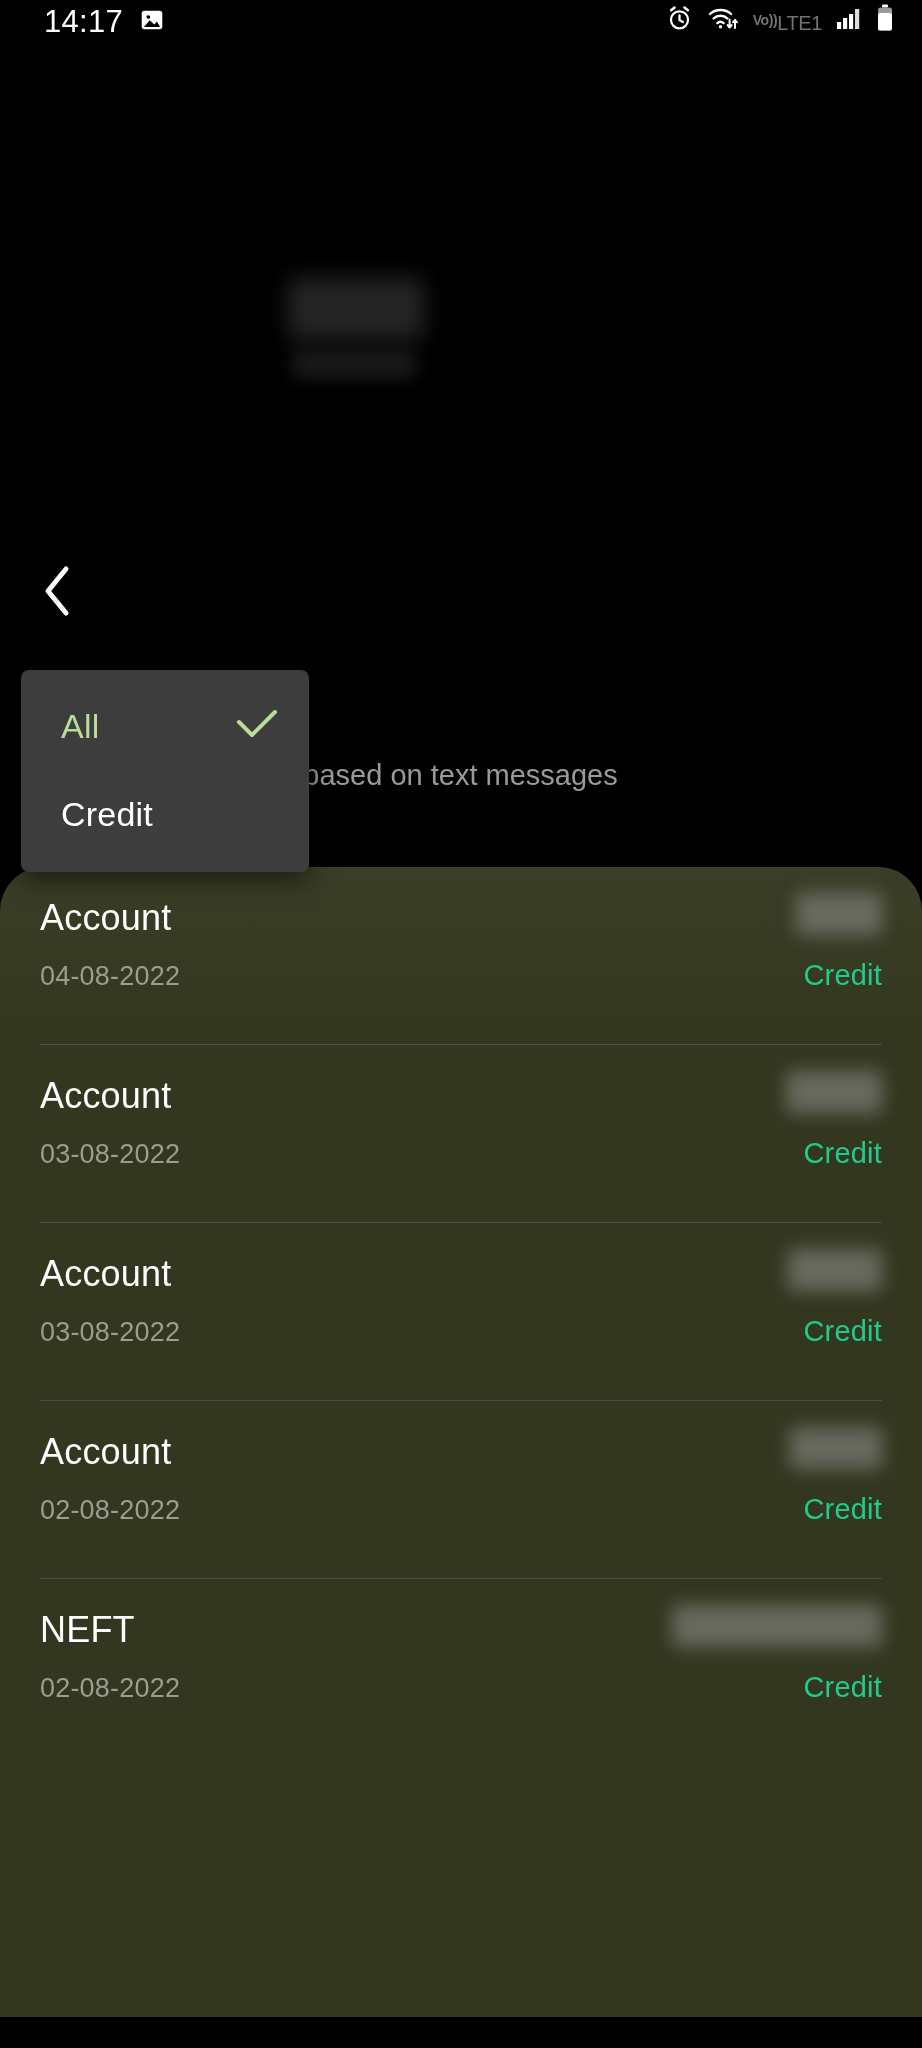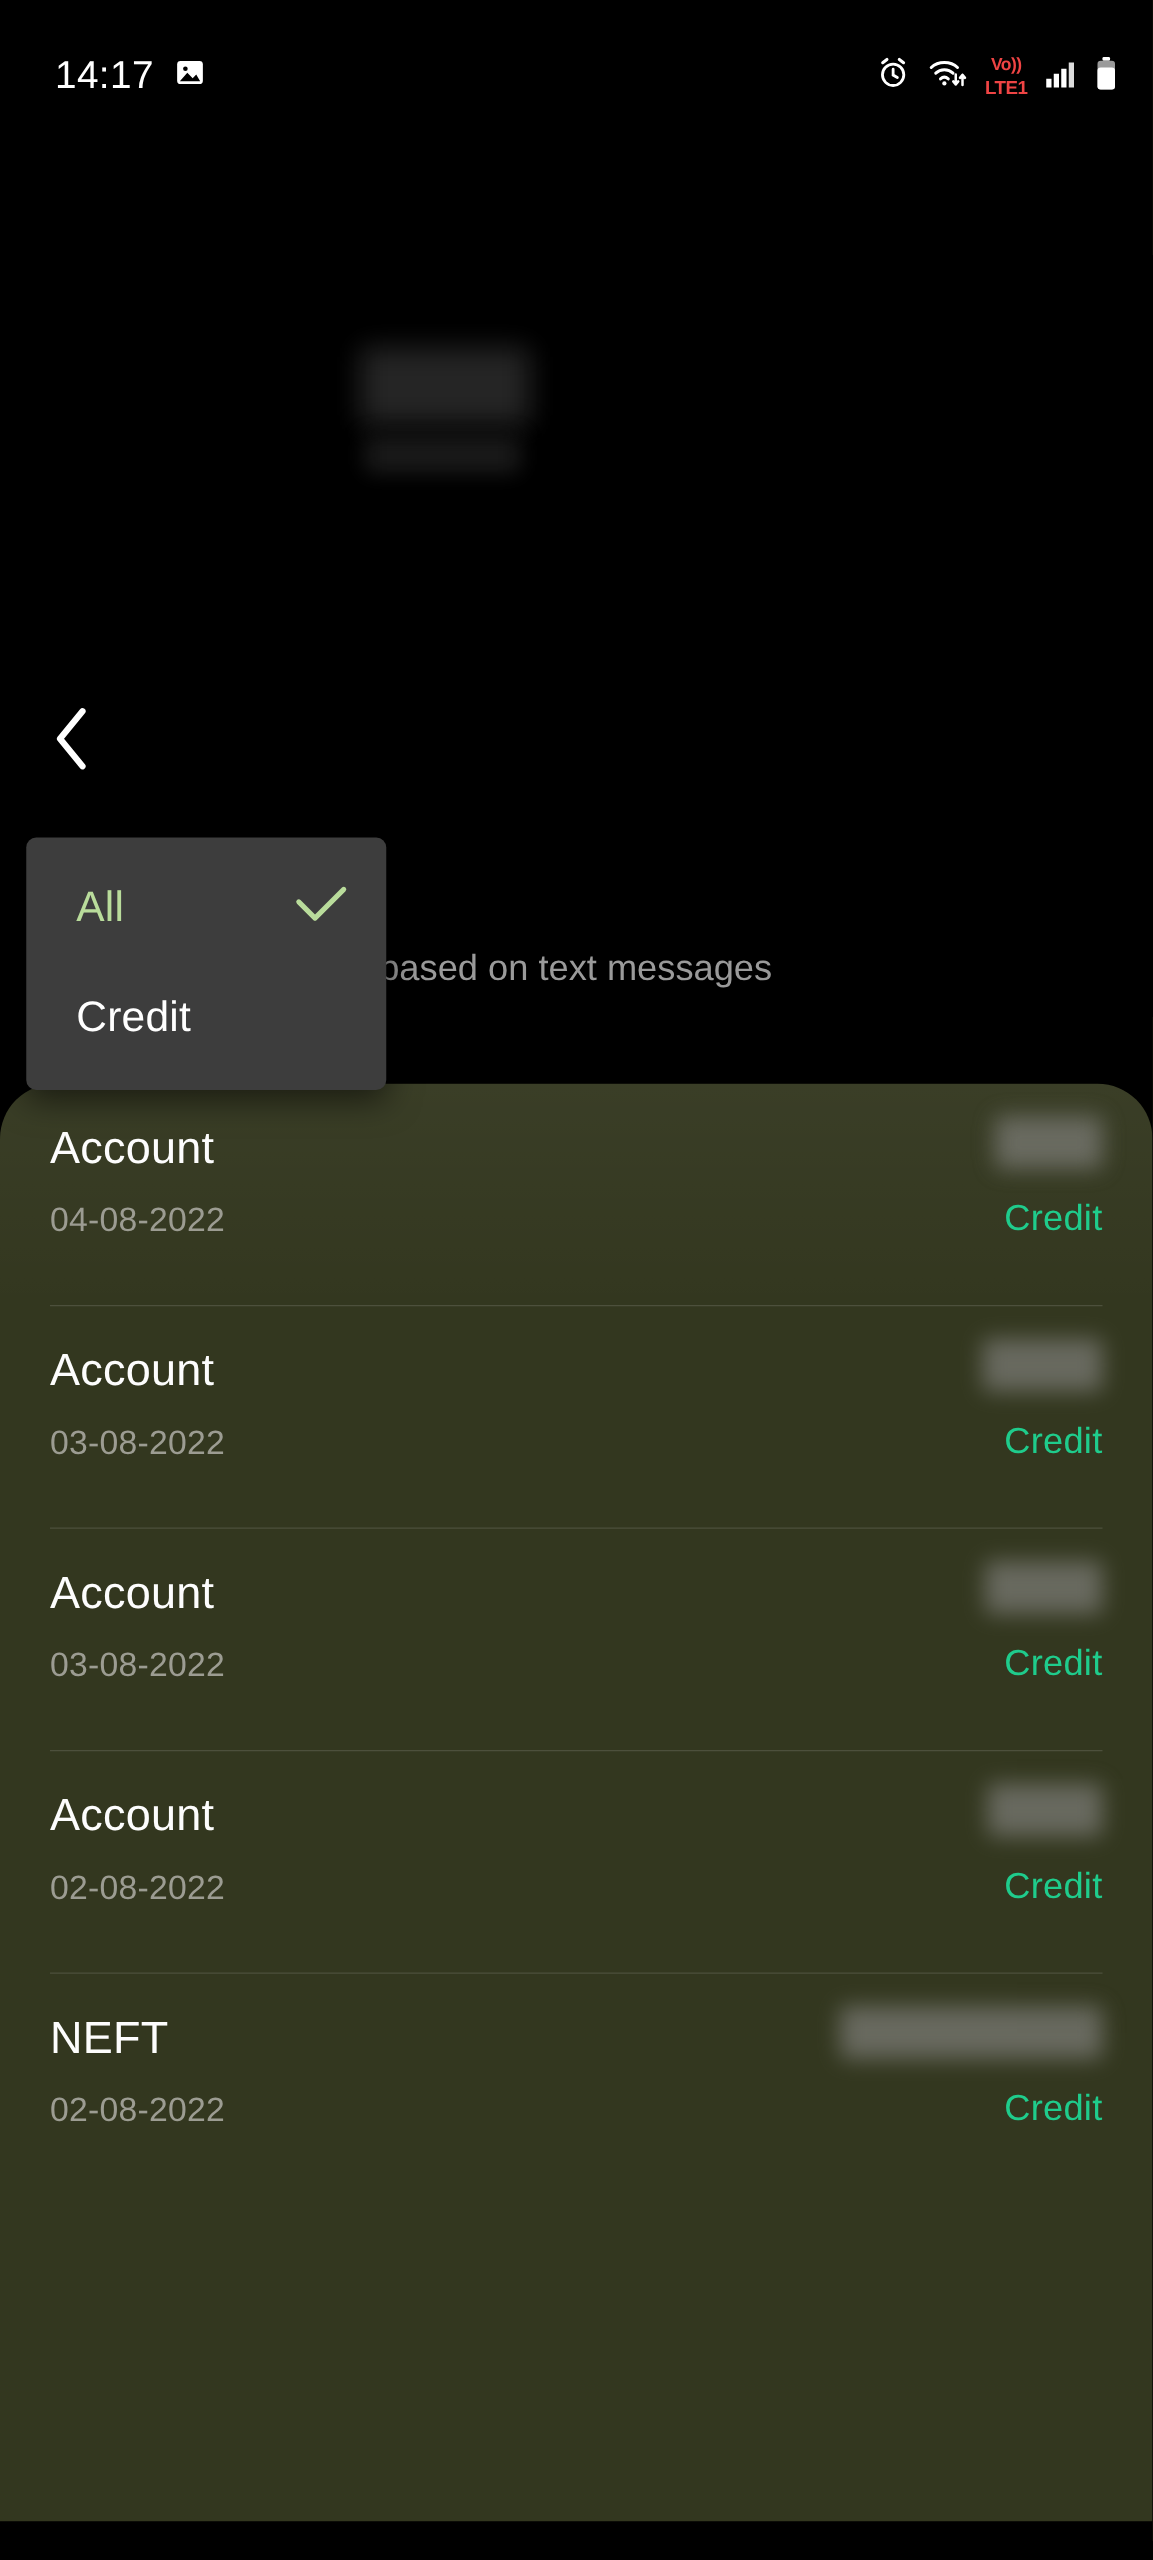--- a/index.html
+++ b/index.html
@@ -7,30 +7,30 @@
     width:922px; height:2048px;
     background:#000; overflow:hidden;
     font-family:"Liberation Sans", sans-serif;
     -webkit-font-smoothing:antialiased;
   }
   .screen { position:relative; width:922px; height:2048px; background:#000; }
 
   
   .statusbar {
     position:absolute; top:0; left:0; width:922px; height:78px;
-    display:flex; align-items:flex-end; justify-content:space-between;
+    display:flex; align-items:flex-start; justify-content:space-between;
     padding:4px 28px 0 44px;
   }
   .sb-left { display:flex; align-items:center; gap:16px; }
   .sb-clock { color:#fff; font-size:31px; letter-spacing:.3px; font-weight:400; }
   .sb-right { display:flex; align-items:center; gap:14px; }
   .ico { display:block; }
-  .volte { display:flex; flex-direction:column; align-items:center; line-height:1; color:#ef4444; }
+  .volte { display:flex; flex-direction:row; align-items:center; line-height:1; color:#737373; }
   .volte .v1 { font-size:14px; font-weight:700; letter-spacing:-.4px; }
-  .volte .v2 { font-size:15px; font-weight:700; letter-spacing:-.4px; margin-top:5px; }
+  .volte .v2 { font-size:20px; font-weight:400; letter-spacing:-.4px; margin-top:5px; }
 
   
   .redact-a {
     position:absolute; left:288px; top:278px; width:136px; height:62px;
     background:#272727; border-radius:3px;
     filter:blur(11px); opacity:.95;
   }
   .redact-b {
     position:absolute; left:292px; top:350px; width:124px; height:28px;
     background:#1d1d1d; border-radius:3px;

